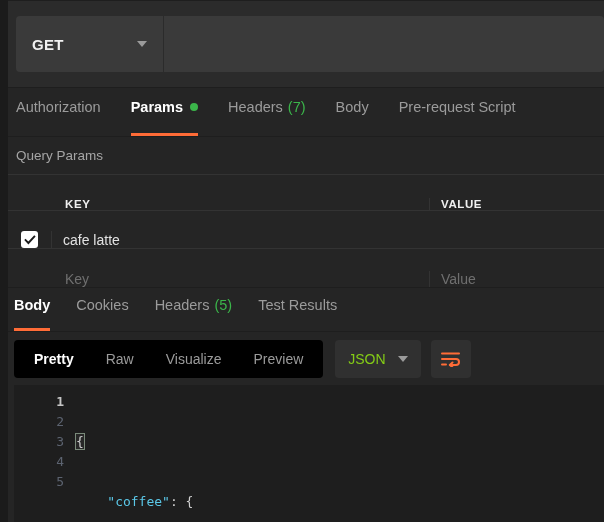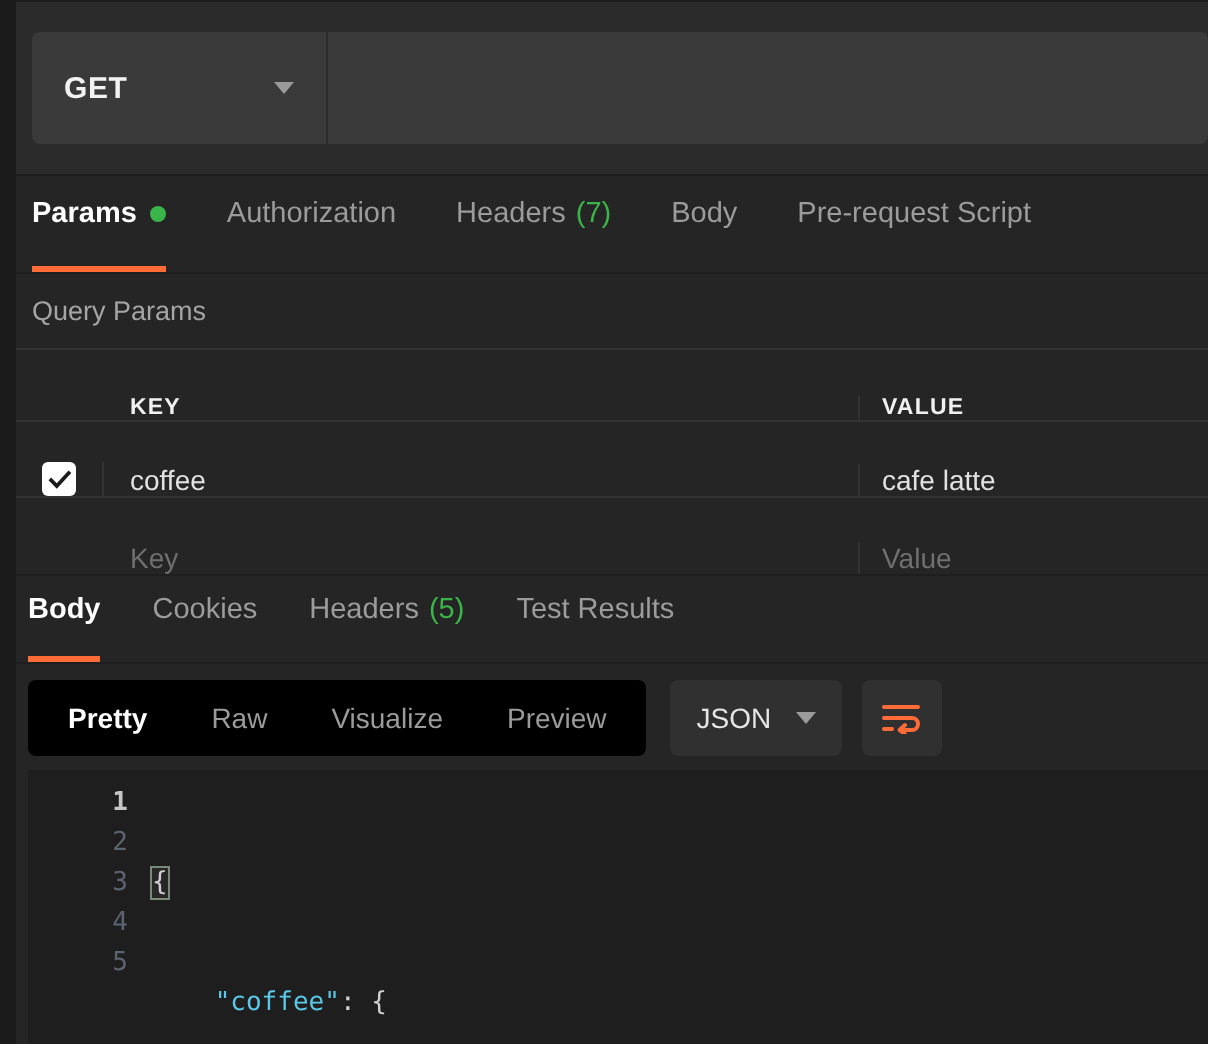--- a/index.html
+++ b/index.html
@@ -271,21 +271,21 @@
     height: 38px;
     margin-left: 12px;
     background: #303030;
     border-radius: 4px;
     display: flex;
     align-items: center;
     gap: 12px;
     padding: 0 13px;
     box-sizing: border-box;
     font-size: 14px;
-    color: #e5e5e5;
+    color: #84cc16;
     cursor: pointer;
   }
   .wrap-btn {
     width: 40px;
     height: 38px;
     margin-left: 10px;
     background: #303030;
     border-radius: 4px;
     display: flex;
     align-items: center;
@@ -341,26 +341,26 @@
   <div class="url-bar-wrap pane">
     <div class="url-bar">
       <div class="method-select">
         <span class="method-label">GET</span>
         <span class="caret-down"></span>
       </div>
     </div>
   </div>
 
   <div class="req-tabs">
+    <div class="tab">
+      <span>Authorization</span>
+    </div>
     <div class="tab active">
       <span>Params</span>
       <span class="dot-green"></span>
-    </div>
-    <div class="tab">
-      <span>Authorization</span>
     </div>
     <div class="tab">
       <span>Headers</span>
       <span class="count-green">(7)</span>
     </div>
     <div class="tab">
       <span>Body</span>
     </div>
     <div class="tab">
       <span>Pre-request Script</span>
@@ -377,21 +377,20 @@
     </div>
 
     <div class="prow">
       <div class="cell-check">
         <span class="checkbox">
           <svg width="12" height="12" viewBox="0 0 12 12">
             <path d="M1.6 6.1 L4.4 9 L10.3 2.6" stroke="#1b1b1b" stroke-width="1.9" fill="none" stroke-linecap="square"></path>
           </svg>
         </span>
       </div>
-      <div class="cell-key">coffee</div>
       <div class="cell-val">cafe latte</div>
     </div>
 
     <div class="prow">
       <div class="cell-check"></div>
       <div class="cell-key ph">Key</div>
       <div class="cell-val ph">Value</div>
     </div>
   </div>
 

